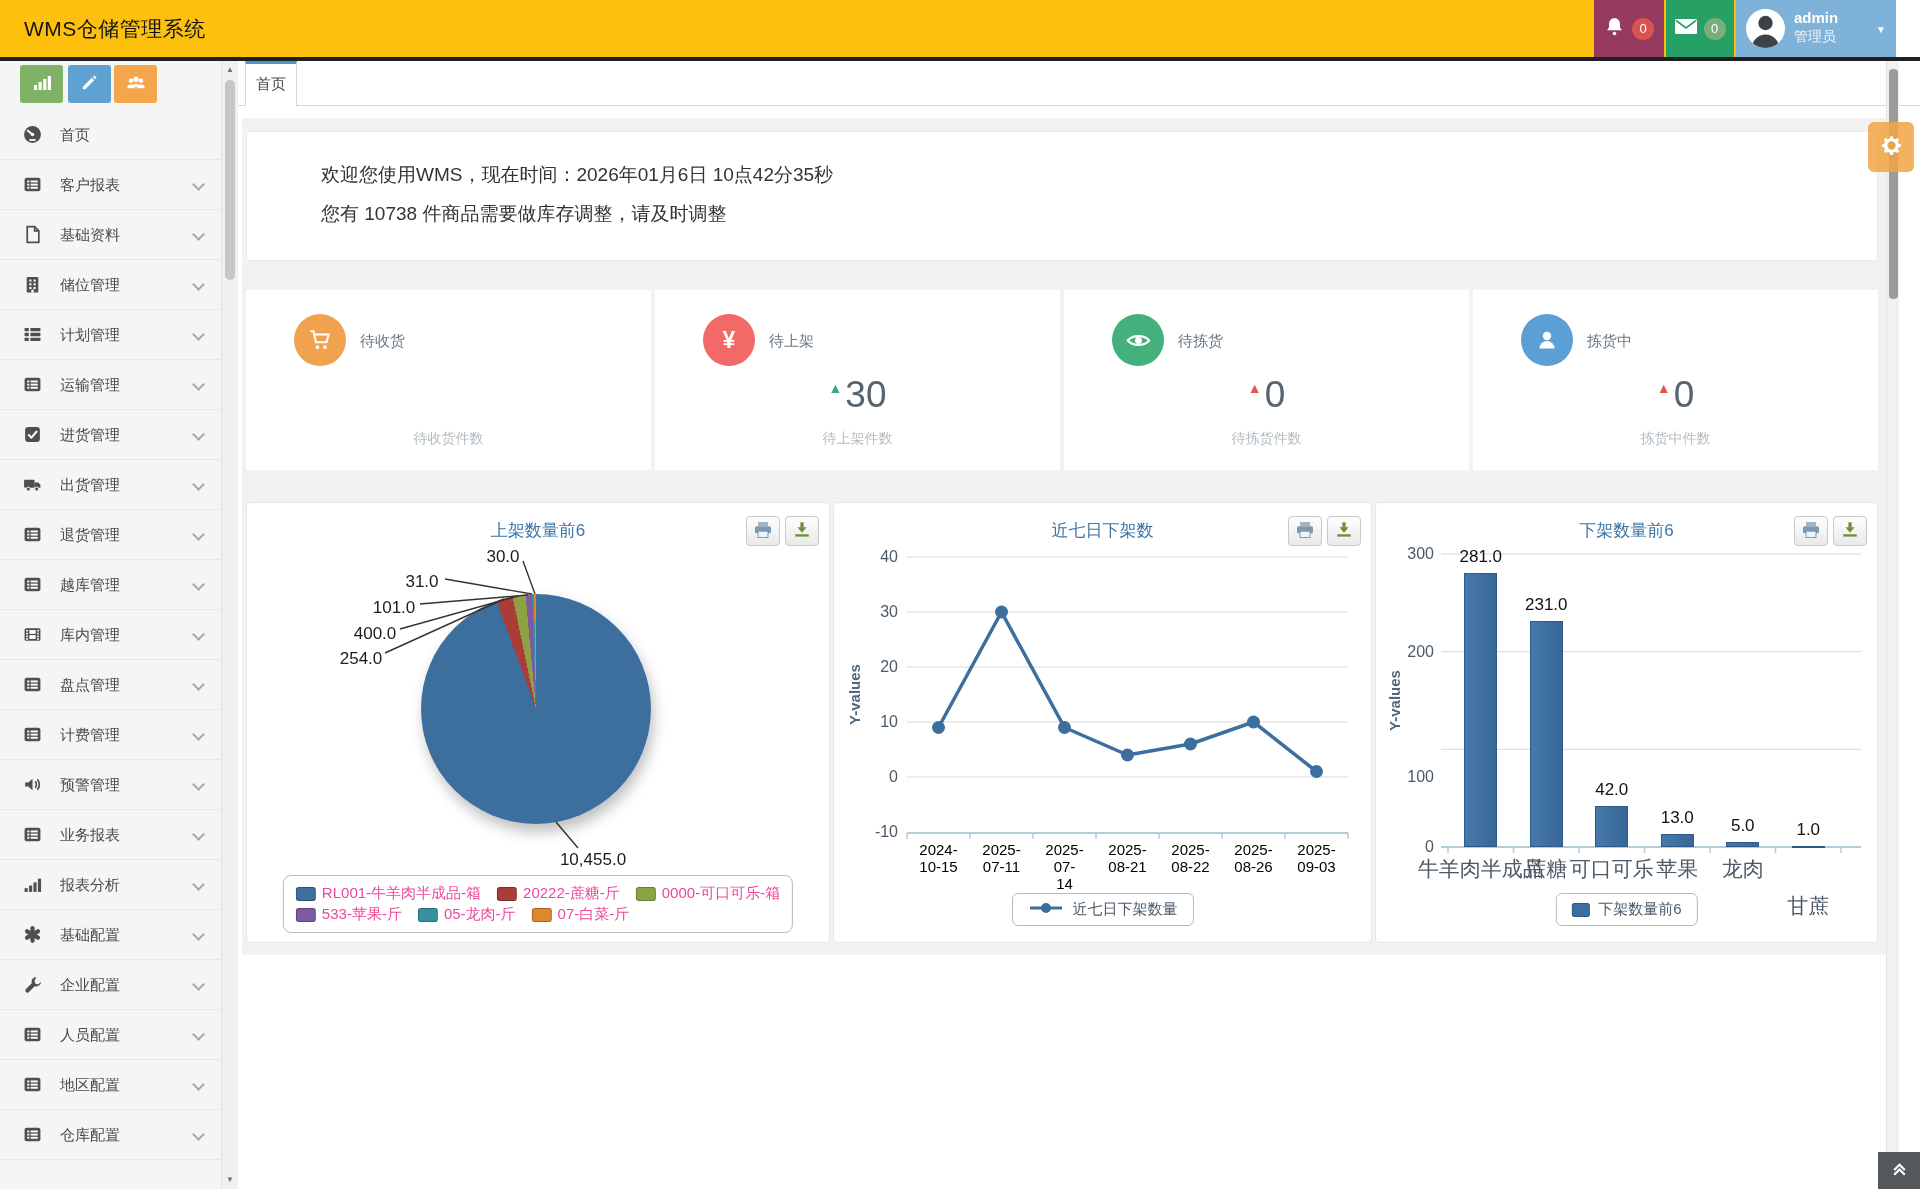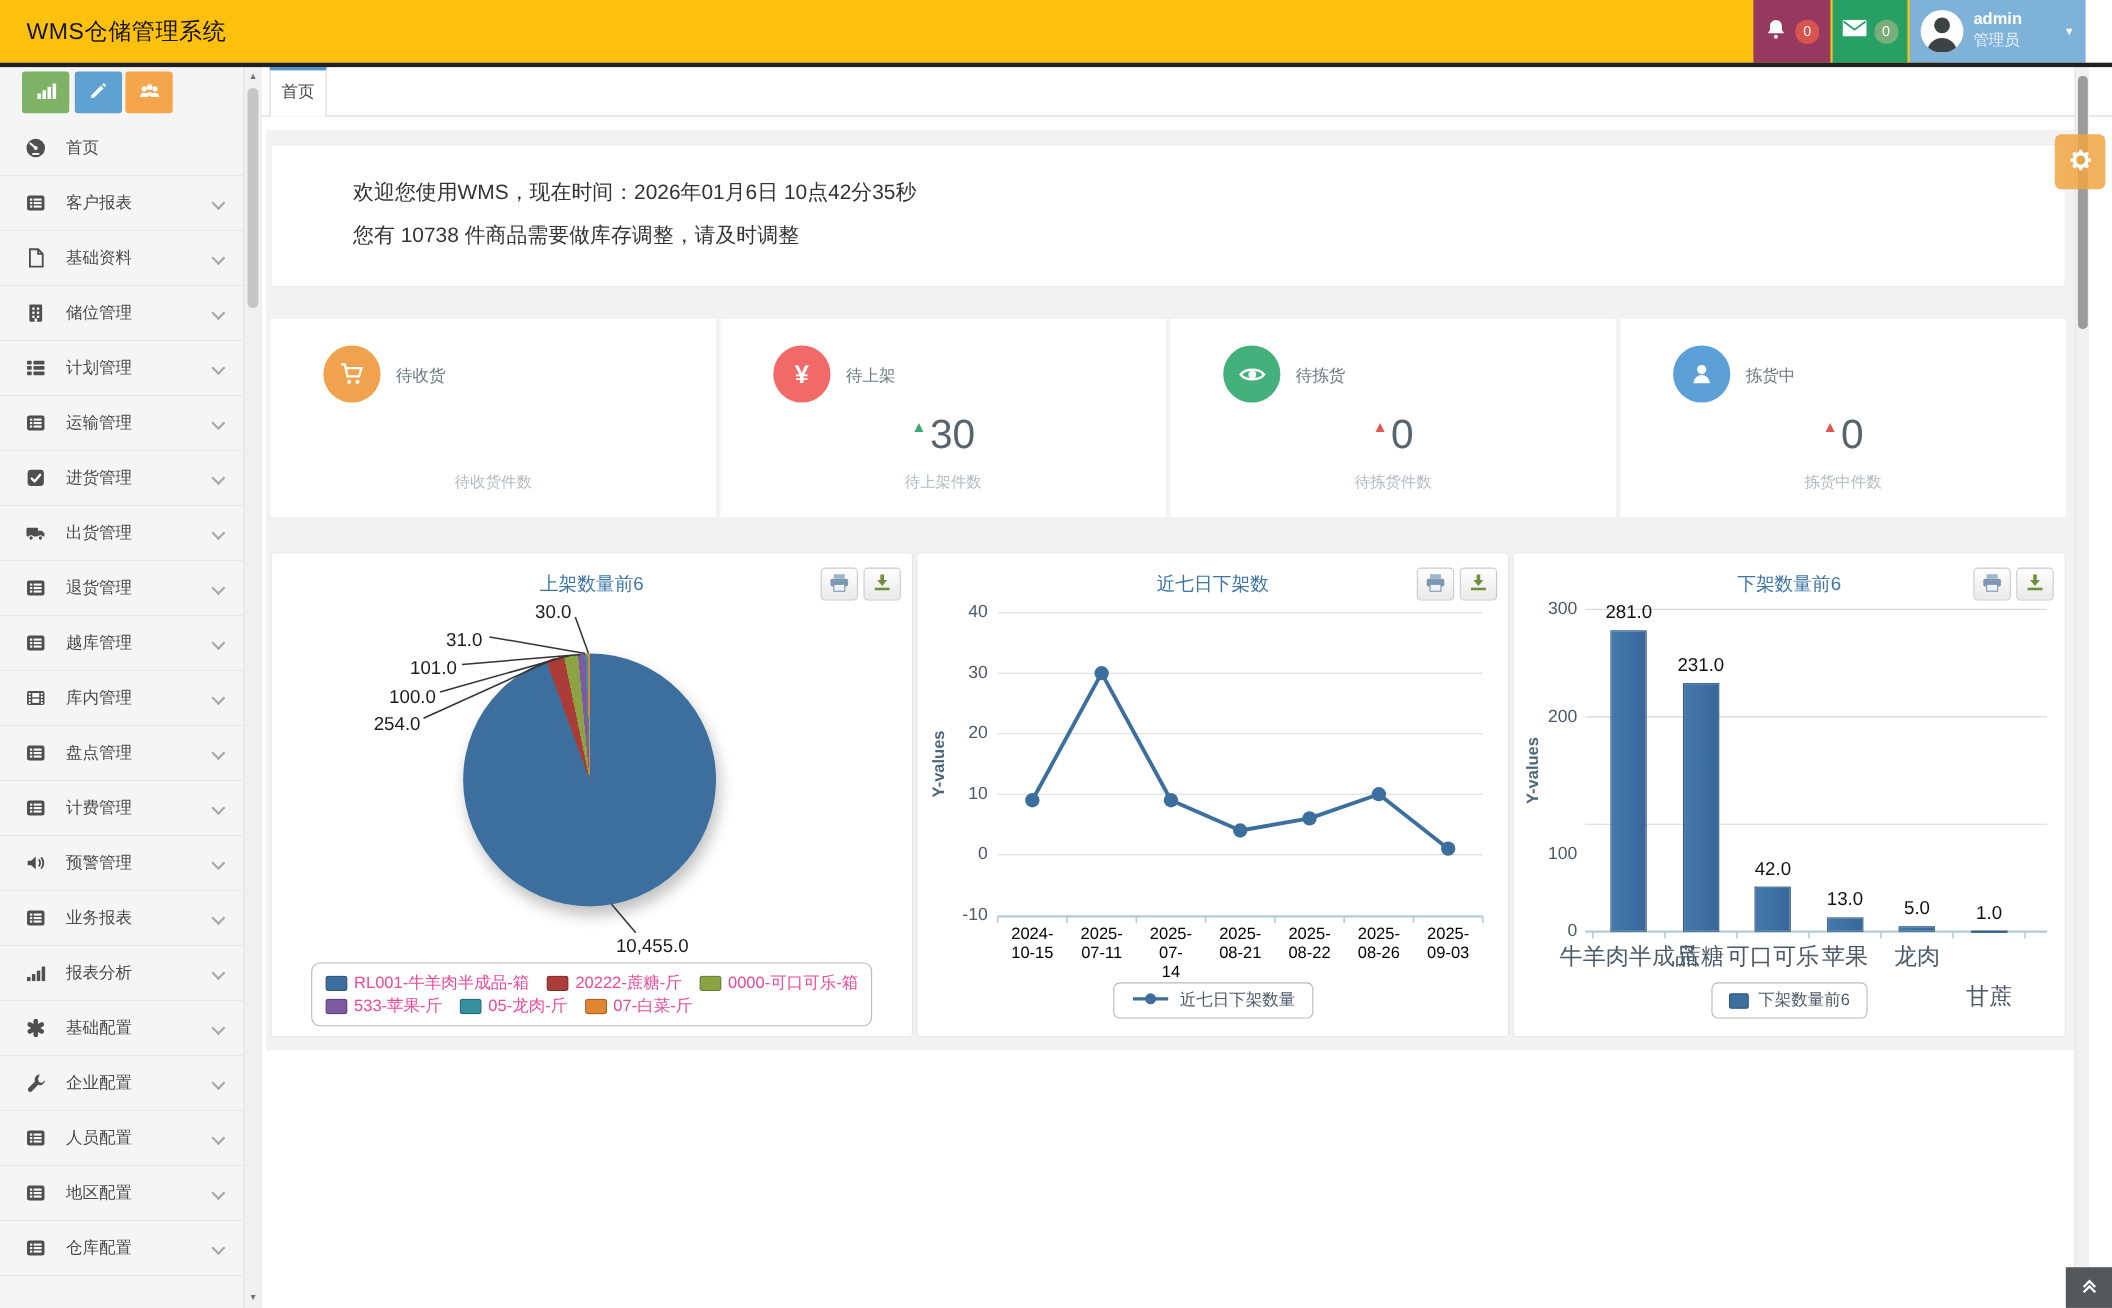--- a/index.html
+++ b/index.html
@@ -506,21 +506,21 @@
                   <rect x="8.2" y="1" width="3.6" height="6"></rect>
                   <path d="M5 6.5 h10 l-5 6.2 z"></path>
                   <rect x="2.5" y="14.3" width="15" height="2.6"></rect>
                 </g>
               </svg></span>
           </button>
         </div>
         <div class="pie" style="background: conic-gradient(rgb(60, 110, 158) 0deg, rgb(60, 110, 158) 339.97deg, rgb(171, 60, 56) 339.97deg, rgb(171, 60, 56) 348.23deg, rgb(140, 163, 68) 348.23deg, rgb(140, 163, 68) 354.73deg, rgb(126, 90, 162) 354.73deg, rgb(126, 90, 162) 358.02deg, rgb(53, 145, 159) 358.02deg, rgb(53, 145, 159) 359.02deg, rgb(224, 134, 47) 359.02deg, rgb(224, 134, 47) 360deg);"></div>
         <div class="pie-val" style="left: 346px; top: 357px;">10,455.0</div>
         <div class="pie-val" style="left: 114px; top: 156px;">254.0</div>
-        <div class="pie-val" style="left: 128px; top: 131px;">100.0</div>
+        <div class="pie-val" style="left: 128px; top: 131px;">400.0</div>
         <div class="pie-val" style="left: 147px; top: 105px;">101.0</div>
         <div class="pie-val" style="left: 175px; top: 79px;">31.0</div>
         <div class="pie-val" style="left: 256px; top: 54px;">30.0</div>
         <div>
           <svg class="chart-svg" width="582" height="439">
             <line x1="309" y1="319" x2="331" y2="345" stroke="#333" stroke-width="1.4"></line>
             <line x1="257" y1="96" x2="138" y2="150" stroke="#333" stroke-width="1.4"></line>
             <line x1="271" y1="93" x2="153" y2="126" stroke="#333" stroke-width="1.4"></line>
             <line x1="281" y1="92" x2="173" y2="101" stroke="#333" stroke-width="1.4"></line>
             <line x1="285" y1="91" x2="198" y2="76" stroke="#333" stroke-width="1.4"></line>

